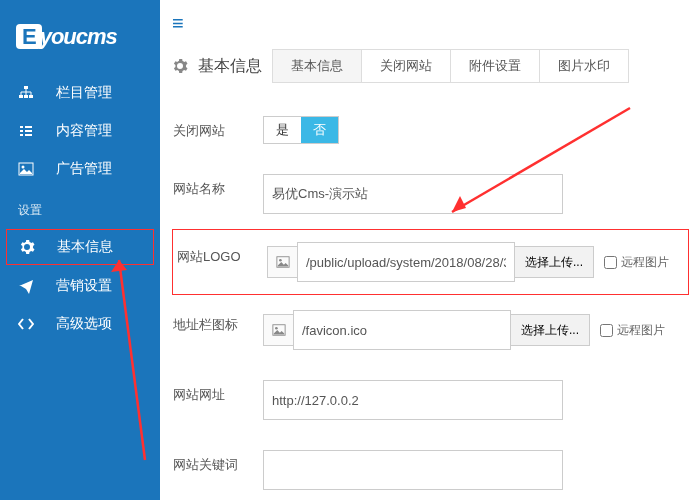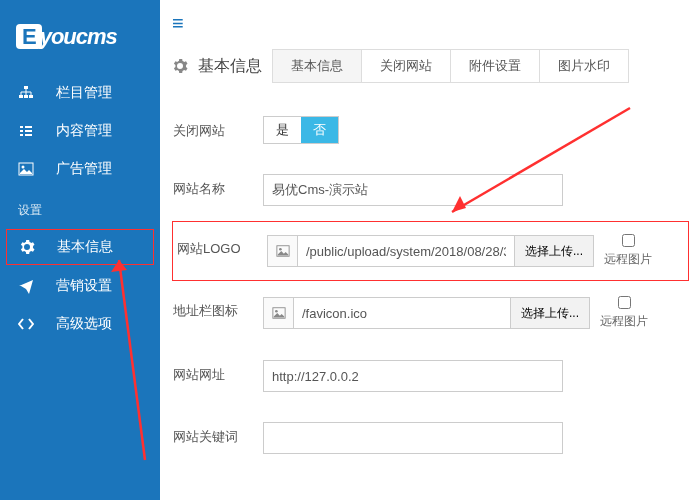--- a/index.html
+++ b/index.html
@@ -22,23 +22,23 @@
 .tab.active { background: #f5f5f5; }
 .form-row { display: flex; align-items: flex-start; padding: 14px 0; border: 1px solid transparent; }
 .form-row.hl { border: 1px solid #ff3030; padding: 12px 4px; margin-right: 4px; }
 .label { width: 90px; padding-top: 6px; color: #555; font-size: 13px; }
 .ctrl { flex: 1; }
 .toggle { display: flex; border: 1px solid #ccc; width: max-content; }
 .toggle span { padding: 4px 12px; cursor: pointer; font-size: 13px; }
 .toggle .off.sel { background: #3bb8e6; color: #fff; }
 .input-group { display: flex; align-items: center; }
 .input-group .pre { width: 30px; height: 32px; border: 1px solid #ccc; border-right: none; display: flex; align-items: center; justify-content: center; color: #888; background: #fafafa; }
-input[type=text] { height: 32px; border: 1px solid #ccc; padding: 0 8px; font-size: 13px; color: #555; outline: none; }
+input[type=text] { height: 40px; border: 1px solid #ccc; padding: 0 8px; font-size: 13px; color: #555; outline: none; }
 .btn-up { height: 32px; border: 1px solid #ccc; border-left: none; background: #f2f2f2; padding: 0 10px; font-size: 12px; color: #000000; cursor: pointer; }
-.remote { display: flex; align-items: center; gap: 4px; margin-left: 10px; font-size: 12px; color: #666; flex-direction: column; }
+.remote { display: flex; align-items: center; gap: 4px; margin-left: 10px; font-size: 12px; color: #666; }
 .arrow { position: absolute; pointer-events: none; }
 svg.arrow path, svg.arrow line { stroke: #ff3030; stroke-width: 2.5; fill: none; }
 svg.arrow polygon { fill: #ff3030; }
 </style>
 </head>
 <body>
 
 <div class="sidebar">
   <div class="logo">
     <span class="e">E</span><span>youcms</span>

